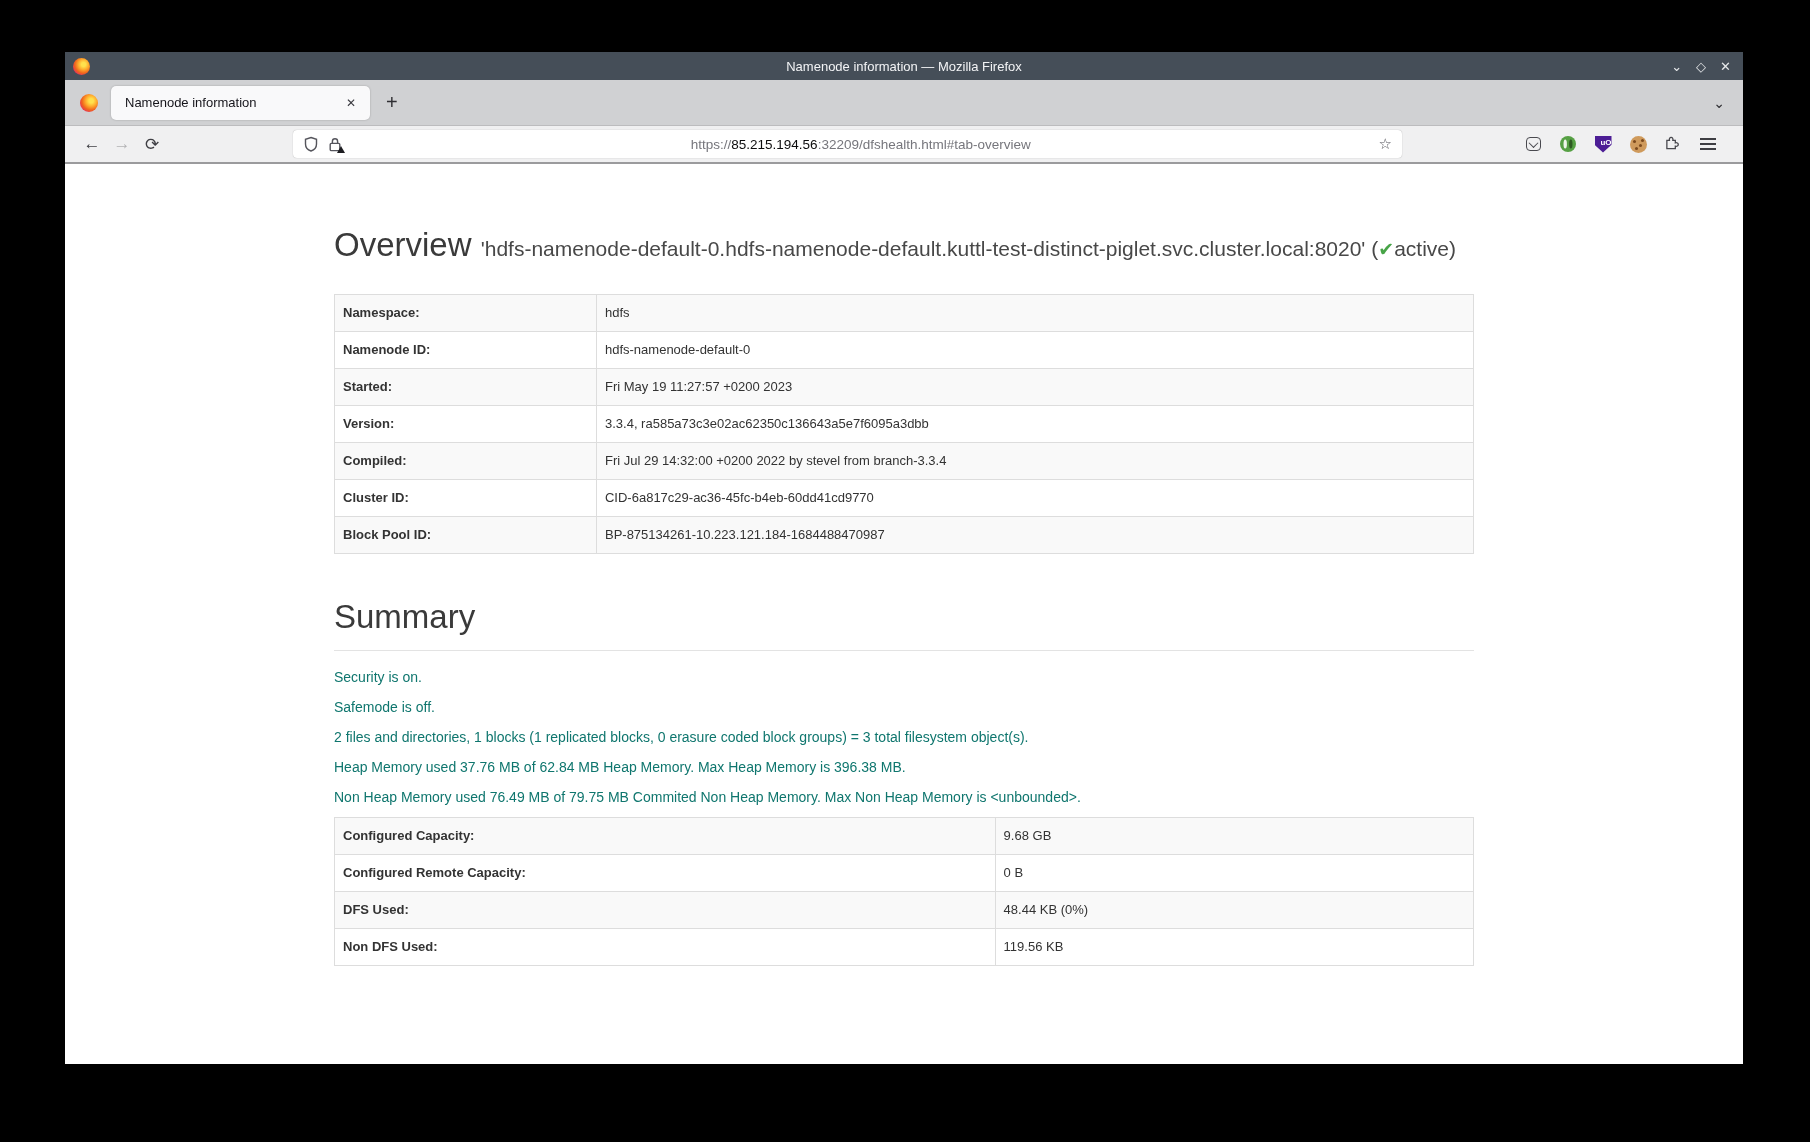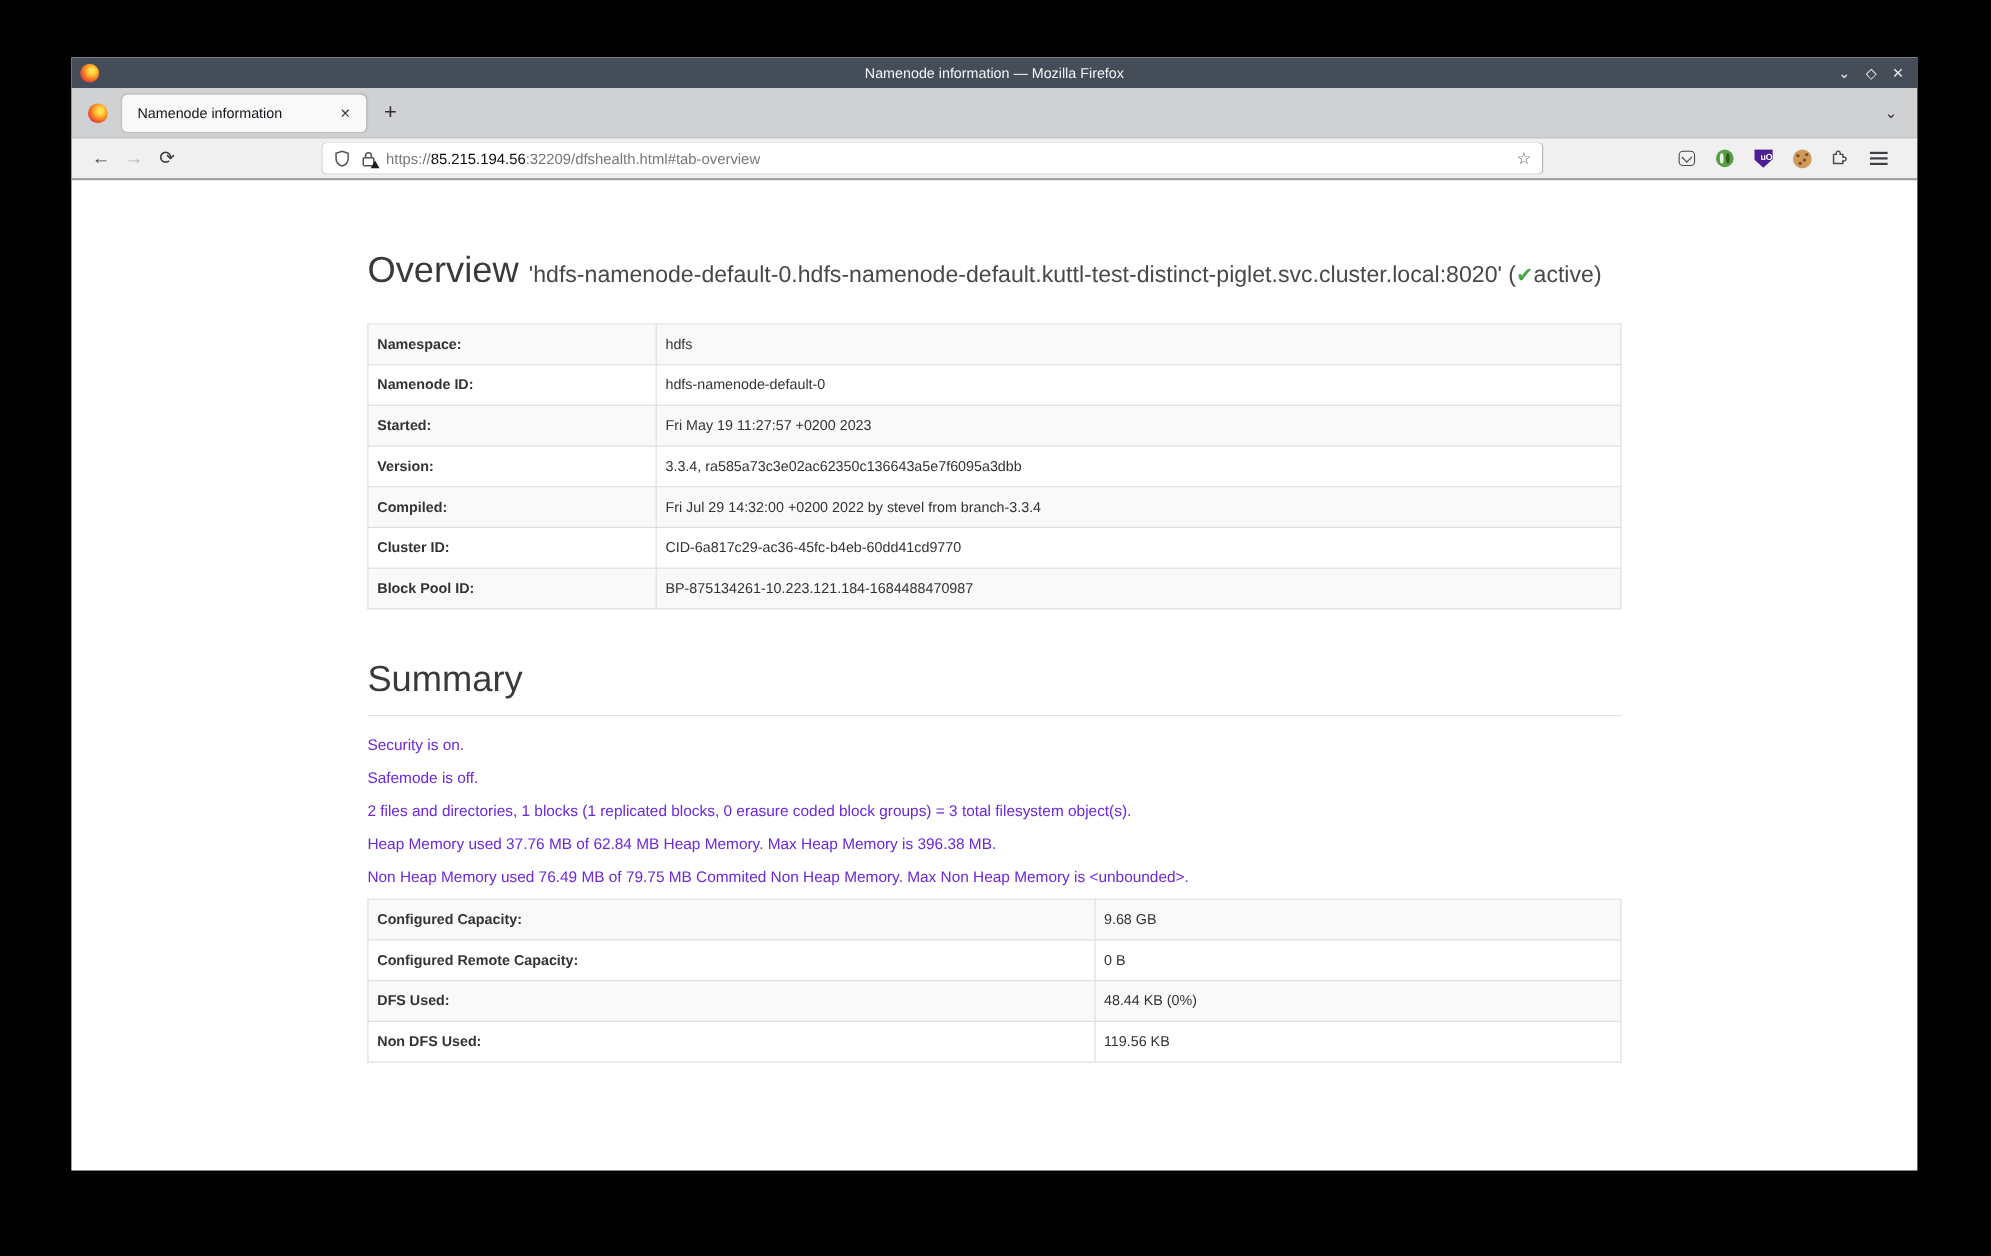--- a/index.html
+++ b/index.html
@@ -33,40 +33,40 @@
   
   .tabbar {
     height:46px; background:#d0d1d3; flex:0 0 auto;
     display:flex; align-items:center; border-bottom:1px solid #bcbcbe;
   }
   .fx-logo-small { width:18px; height:18px; margin-left:15px; flex:0 0 auto;
     border-radius:50%;
     background: radial-gradient(circle at 62% 38%, #ffe14d 0 14%, #ffae2e 34%, #f0661c 58%, #e3256b 82%, #8e1f87 100%);
   }
   .tab {
-    margin-left:13px; width:222px; height:34px; background:#f9f9fa;
+    margin-left:13px; width:259px; height:34px; background:#f9f9fa;
     border-radius:5px; box-shadow:0 0 2px rgba(0,0,0,.25);
     display:flex; align-items:center; padding:0 10px 0 14px; flex:0 0 auto;
   }
   .tab-title { font-size:13px; color:#15141a; flex:1; white-space:nowrap; overflow:hidden; }
   .tab-close { font-size:12px; color:#3a3a40; padding:2px 4px; }
   .newtab-btn { font-size:20px; color:#2f2f33; margin-left:16px; font-weight:300; }
   .alltabs-btn { margin-left:auto; margin-right:18px; font-size:14px; color:#2f2f33; }
 
   
   .urlrow {
     height:38px; background:#f0f0f1; flex:0 0 auto;
     display:flex; align-items:center; border-bottom:2px solid #9b9b9d; padding:0 12px;
   }
   .nav-btn { width:30px; text-align:center; font-size:17px; color:#3e3e43; flex:0 0 auto; }
   .nav-btn.disabled { color:#b2b2b4; }
   .urlbox {
     margin-left:126px; width:1109px; height:28px; background:#fff; border-radius:4px;
     box-shadow:0 0 1px rgba(0,0,0,.35);
-    display:flex; align-items:center; padding:0 10px; flex:0 0 auto;
+    display:flex; align-items:center; padding:0 10px; flex:0 0 auto;text-align:center;
   }
   .urlbox .icon { flex:0 0 auto; display:flex; align-items:center; }
   .lock-wrap { position:relative; margin-left:9px; }
   .lock-warn {
     position:absolute; right:-3px; bottom:-1px; width:0; height:0;
     border-left:4px solid transparent; border-right:4px solid transparent;
     border-bottom:7px solid #1d1d21;
   }
   .url-text { margin-left:9px; font-size:13.5px; color:#76767c; white-space:nowrap; overflow:hidden; flex:1; }
   .url-host { color:#0c0c0d; }
@@ -125,21 +125,21 @@
 
   table.kv { width:100%; border-collapse:collapse; border:1px solid #ddd; font-size:13px; }
   table.kv td { border:1px solid #ddd; padding:8px; line-height:20px; vertical-align:top; }
   table.kv tr:nth-child(odd) { background:#f9f9f9; }
   table.kv td.lbl { font-weight:bold; color:#333; }
   table.info-table { margin-top:26px; }
   table.info-table td.lbl { width:23%; }
   table.cap-table { margin-top:10px; }
   table.cap-table td.lbl { width:58%; }
 
-  .summary-lines p { font-size:14px; line-height:20px; margin:0 0 10px 0; color:#6d28d9; }
+  .summary-lines p { font-size:14px; line-height:20px; margin:0 0 10px 0; color:#0f766e; }
 </style>
 </head>
 <body>
 
 <div class="screen">
   <div class="window">
 
     <div class="titlebar">
       <div class="fx-logo"></div>
       <div class="titlebar-title">Namenode information — Mozilla Firefox</div>

